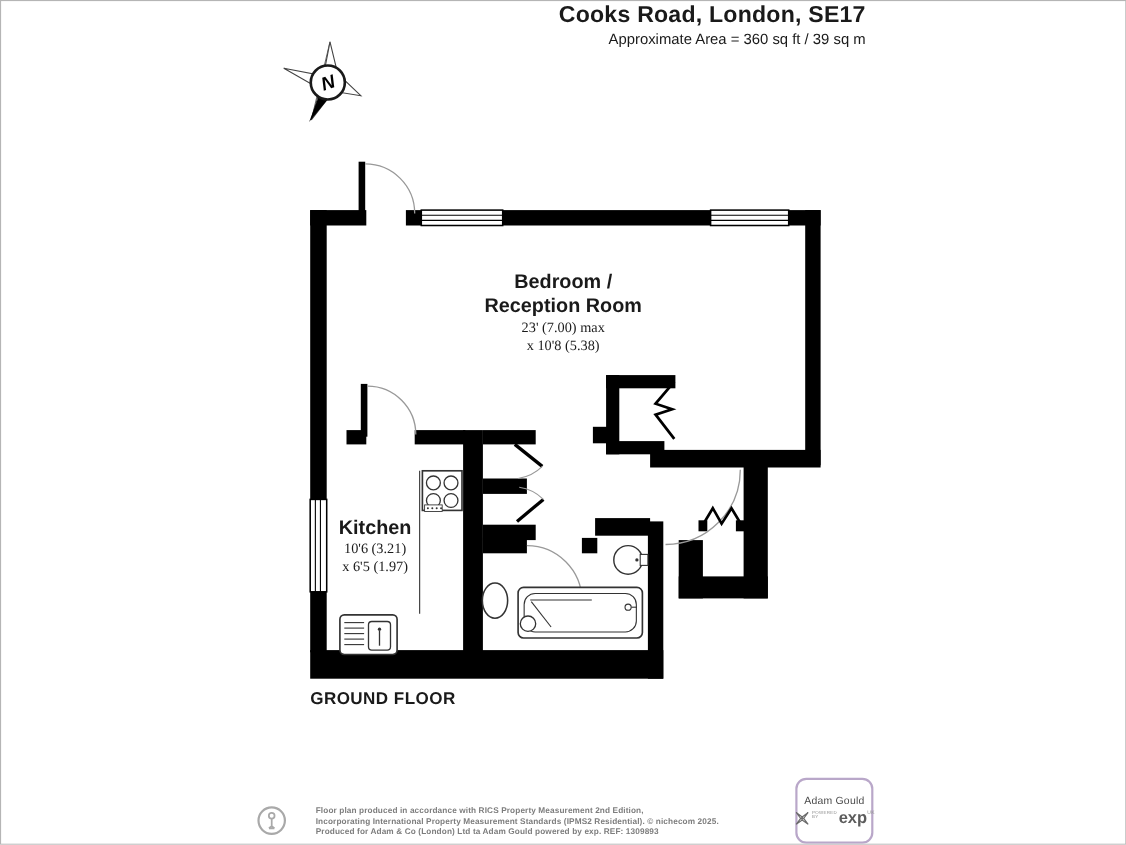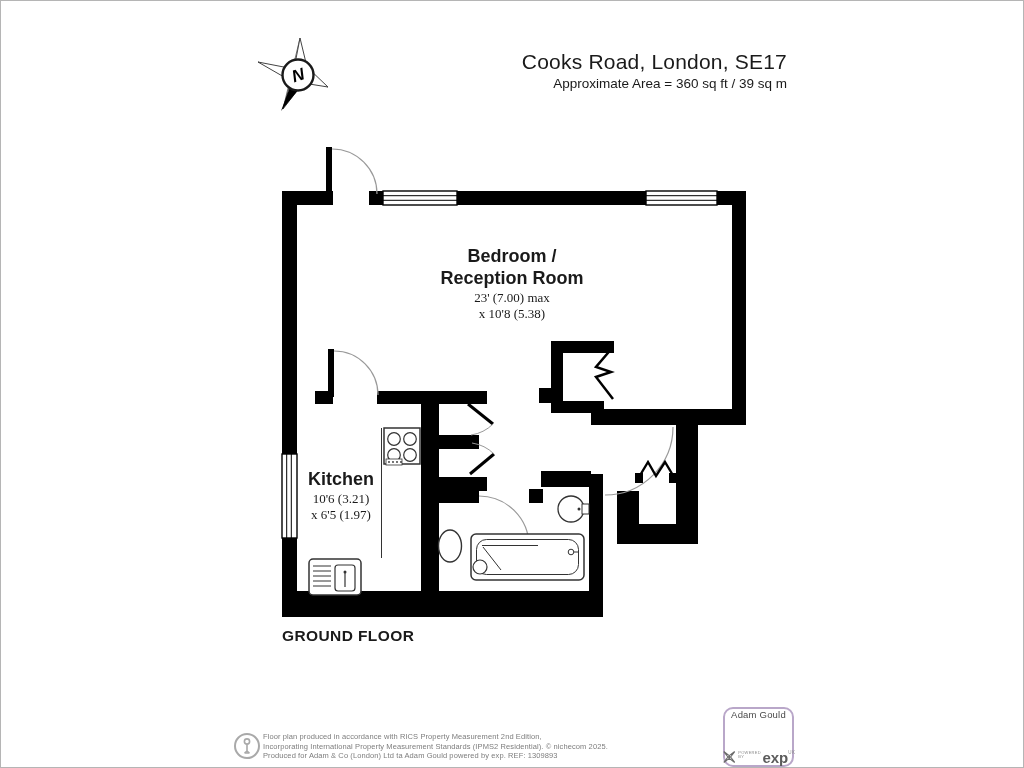--- a/index.html
+++ b/index.html
@@ -3,38 +3,38 @@
 <meta charset="utf-8">
 <style>
   html,body{margin:0;padding:0;background:#e9e9e9;}
   .page{
     position:relative;width:1024px;height:768px;background:#ffffff;
     border:1px solid #b5b5b5;box-sizing:border-box;overflow:hidden;
     font-family:"Liberation Sans","DejaVu Sans",sans-serif;color:#1a1a1a;
   }
   
   .hdr{position:absolute;top:1px;left:436px;width:350px;text-align:right;}
-  .hdr .title{font-size:21px;font-weight:normal;letter-spacing:.2px;line-height:24px;margin-top:48px;}
+  .hdr .title{font-size:21px;font-weight:bold;letter-spacing:.2px;line-height:24px;}
   .hdr .area{font-size:13.5px;margin-top:2px;line-height:16px;}
   .hdr .note{font-size:10px;margin-top:3px;line-height:12px;}
   
   .room-label{position:absolute;text-align:center;line-height:1.22;}
   .room-label .rname{font-size:18px;font-weight:bold;}
   .room-label .rdim{font-size:13px;font-family:Liberation Serif, serif;}
   .floor-label{position:absolute;left:281px;top:626px;font-size:15.5px;font-weight:bold;letter-spacing:.4px;}
   
   .plan{position:absolute;left:0;top:0;}
   
   .foot{position:absolute;left:232px;top:731px;display:flex;align-items:center;}
-  .foot-text{margin-left:2px;font-size:7.5px;line-height:9.5px;color:#7d7d7d;letter-spacing:.1px;}
+  .foot-text{margin-left:26px;font-size:7.5px;line-height:9.5px;color:#7d7d7d;letter-spacing:.1px;font-weight:bold;}
   
   .agent-box{
     position:absolute;left:722px;top:706px;width:71px;height:60px;box-sizing:border-box;
     border:2px solid #b9a7c9;border-radius:10px;background:#fff;
-    display:flex;flex-direction:column;align-items:center;justify-content:space-between;
+    display:flex;flex-direction:column;align-items:center;justify-content:center;
   }
   .agent-name{font-size:9.5px;color:#4a4a4a;letter-spacing:.2px;}
   .agent-brand{display:flex;align-items:center;margin-top:2px;}
   .brand-stack{display:flex;flex-direction:row;align-items:flex-start;line-height:1;}
   .brand-powered{font-size:4px;color:#8d8d8d;letter-spacing:.3px;}
   .brand-exp{font-size:15px;font-weight:bold;color:#5c5c5c;line-height:13px;}
   .brand-uk{font-size:4.5px;color:#8d8d8d;letter-spacing:.4px;}
 </style>
 </head>
 <body>

